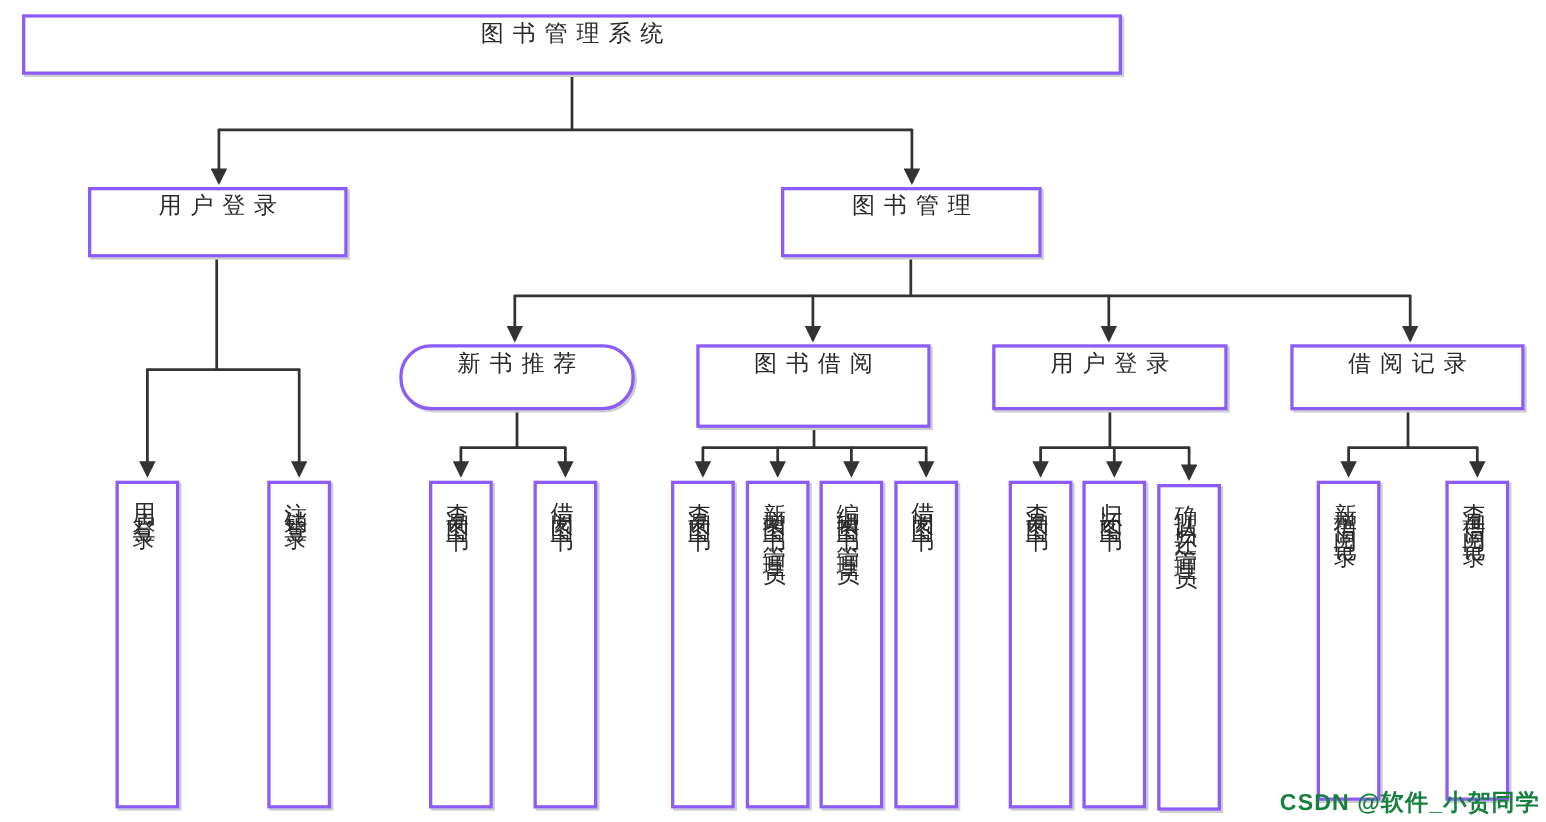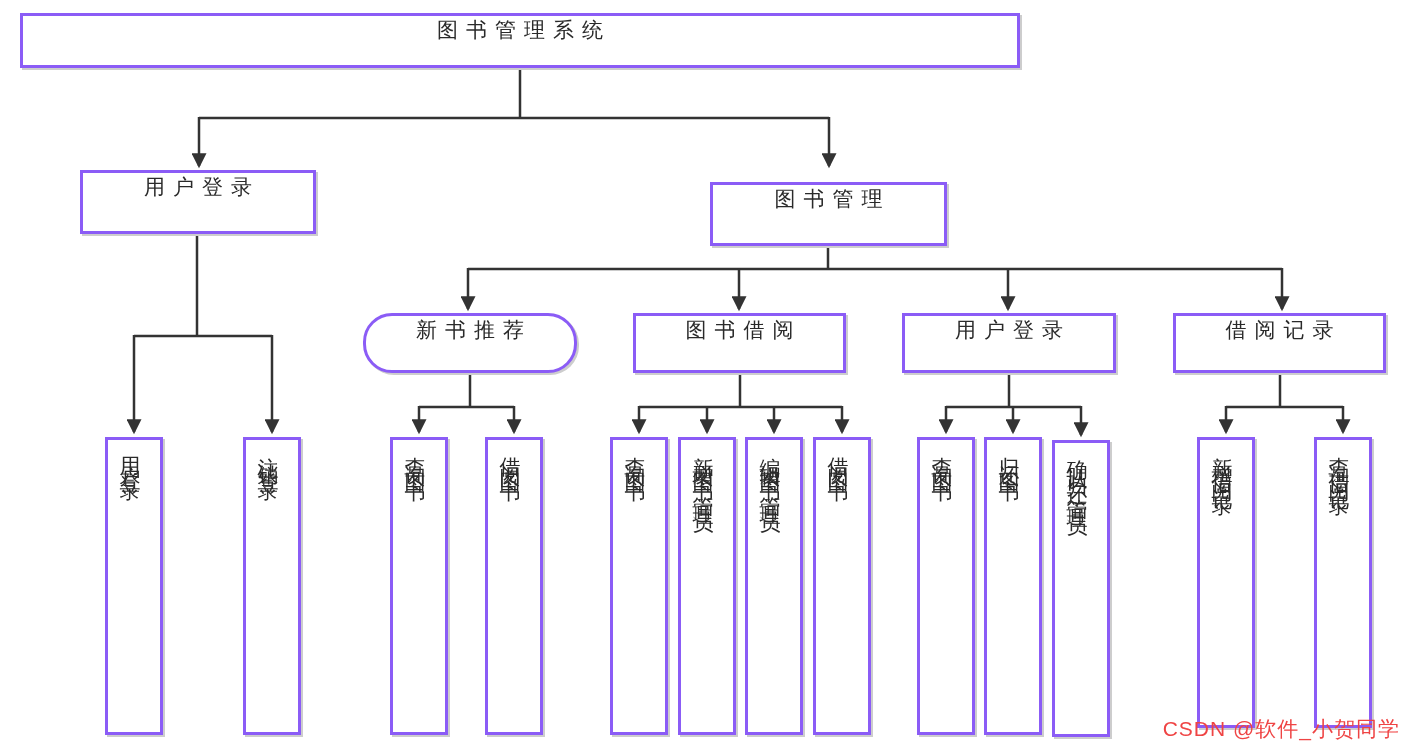--- a/index.html
+++ b/index.html
@@ -37,23 +37,23 @@
   }
   .node .vlabel {
     writing-mode: vertical-rl;
     letter-spacing: 0.38em;
     margin-block-end: -0.38em;
     white-space: nowrap;
   }
   
   .n-root   { left: 20px;   top: 13px;  width: 1000px; height: 55px; }
   .n-b-user { left: 80px;   top: 170px; width: 236px;  height: 64px; }
-  .n-b-book { left: 710px;  top: 182px; width: 237px;  height: 64px; }
+  .n-b-book { left: 710px;  top: 170px; width: 237px;  height: 64px; }
   .n-c-new  { left: 363px;  top: 313px; width: 214px;  height: 60px; border-radius: 29px; }
-  .n-c-bor  { left: 633px;  top: 313px; width: 213px;  height: 60px; }
+  .n-c-bor  { left: 633px;  top: 313px; width: 213px;  height: 76px; }
   .n-c-cur  { left: 902px;  top: 313px; width: 214px;  height: 60px; }
   .n-c-rec  { left: 1173px; top: 313px; width: 213px;  height: 60px; }
   .leaf     { top: 437px; width: 58px; height: 298px; }
   .n-l-user    { left: 105px; }
   .n-l-logout  { left: 243px; }
   .n-l-q1      { left: 390px; }
   .n-l-b1      { left: 485px; }
   .n-l-q2      { left: 610px; }
   .n-l-add     { left: 678px; }
   .n-l-edit    { left: 745px; }
@@ -61,23 +61,24 @@
   .n-l-q3      { left: 917px; }
   .n-l-ret     { left: 984px; }
   .n-l-conf    { left: 1052px; top: 440px; height: 297px; }
   .n-l-arec    { left: 1197px; height: 291px; }
   .n-l-qrec    { left: 1314px; height: 291px; }
   .watermark {
     position: absolute;
     right: 5px;
     bottom: 4px;
     font-size: 21px;
-    color: #ef4444;
+    color: #15803d;
     letter-spacing: 1px;
     white-space: nowrap;
+    font-weight: bold;
   }
 </style>
 </head>
 <body>
 
 <div class="stage">
 
   <svg class="connectors" viewBox="0 0 1405 747" xmlns="http://www.w3.org/2000/svg">
     <defs>
       <marker id="arrow" viewBox="0 0 10 10" refX="8.5" refY="5" markerWidth="6.5" markerHeight="6" orient="auto-start-reverse">

